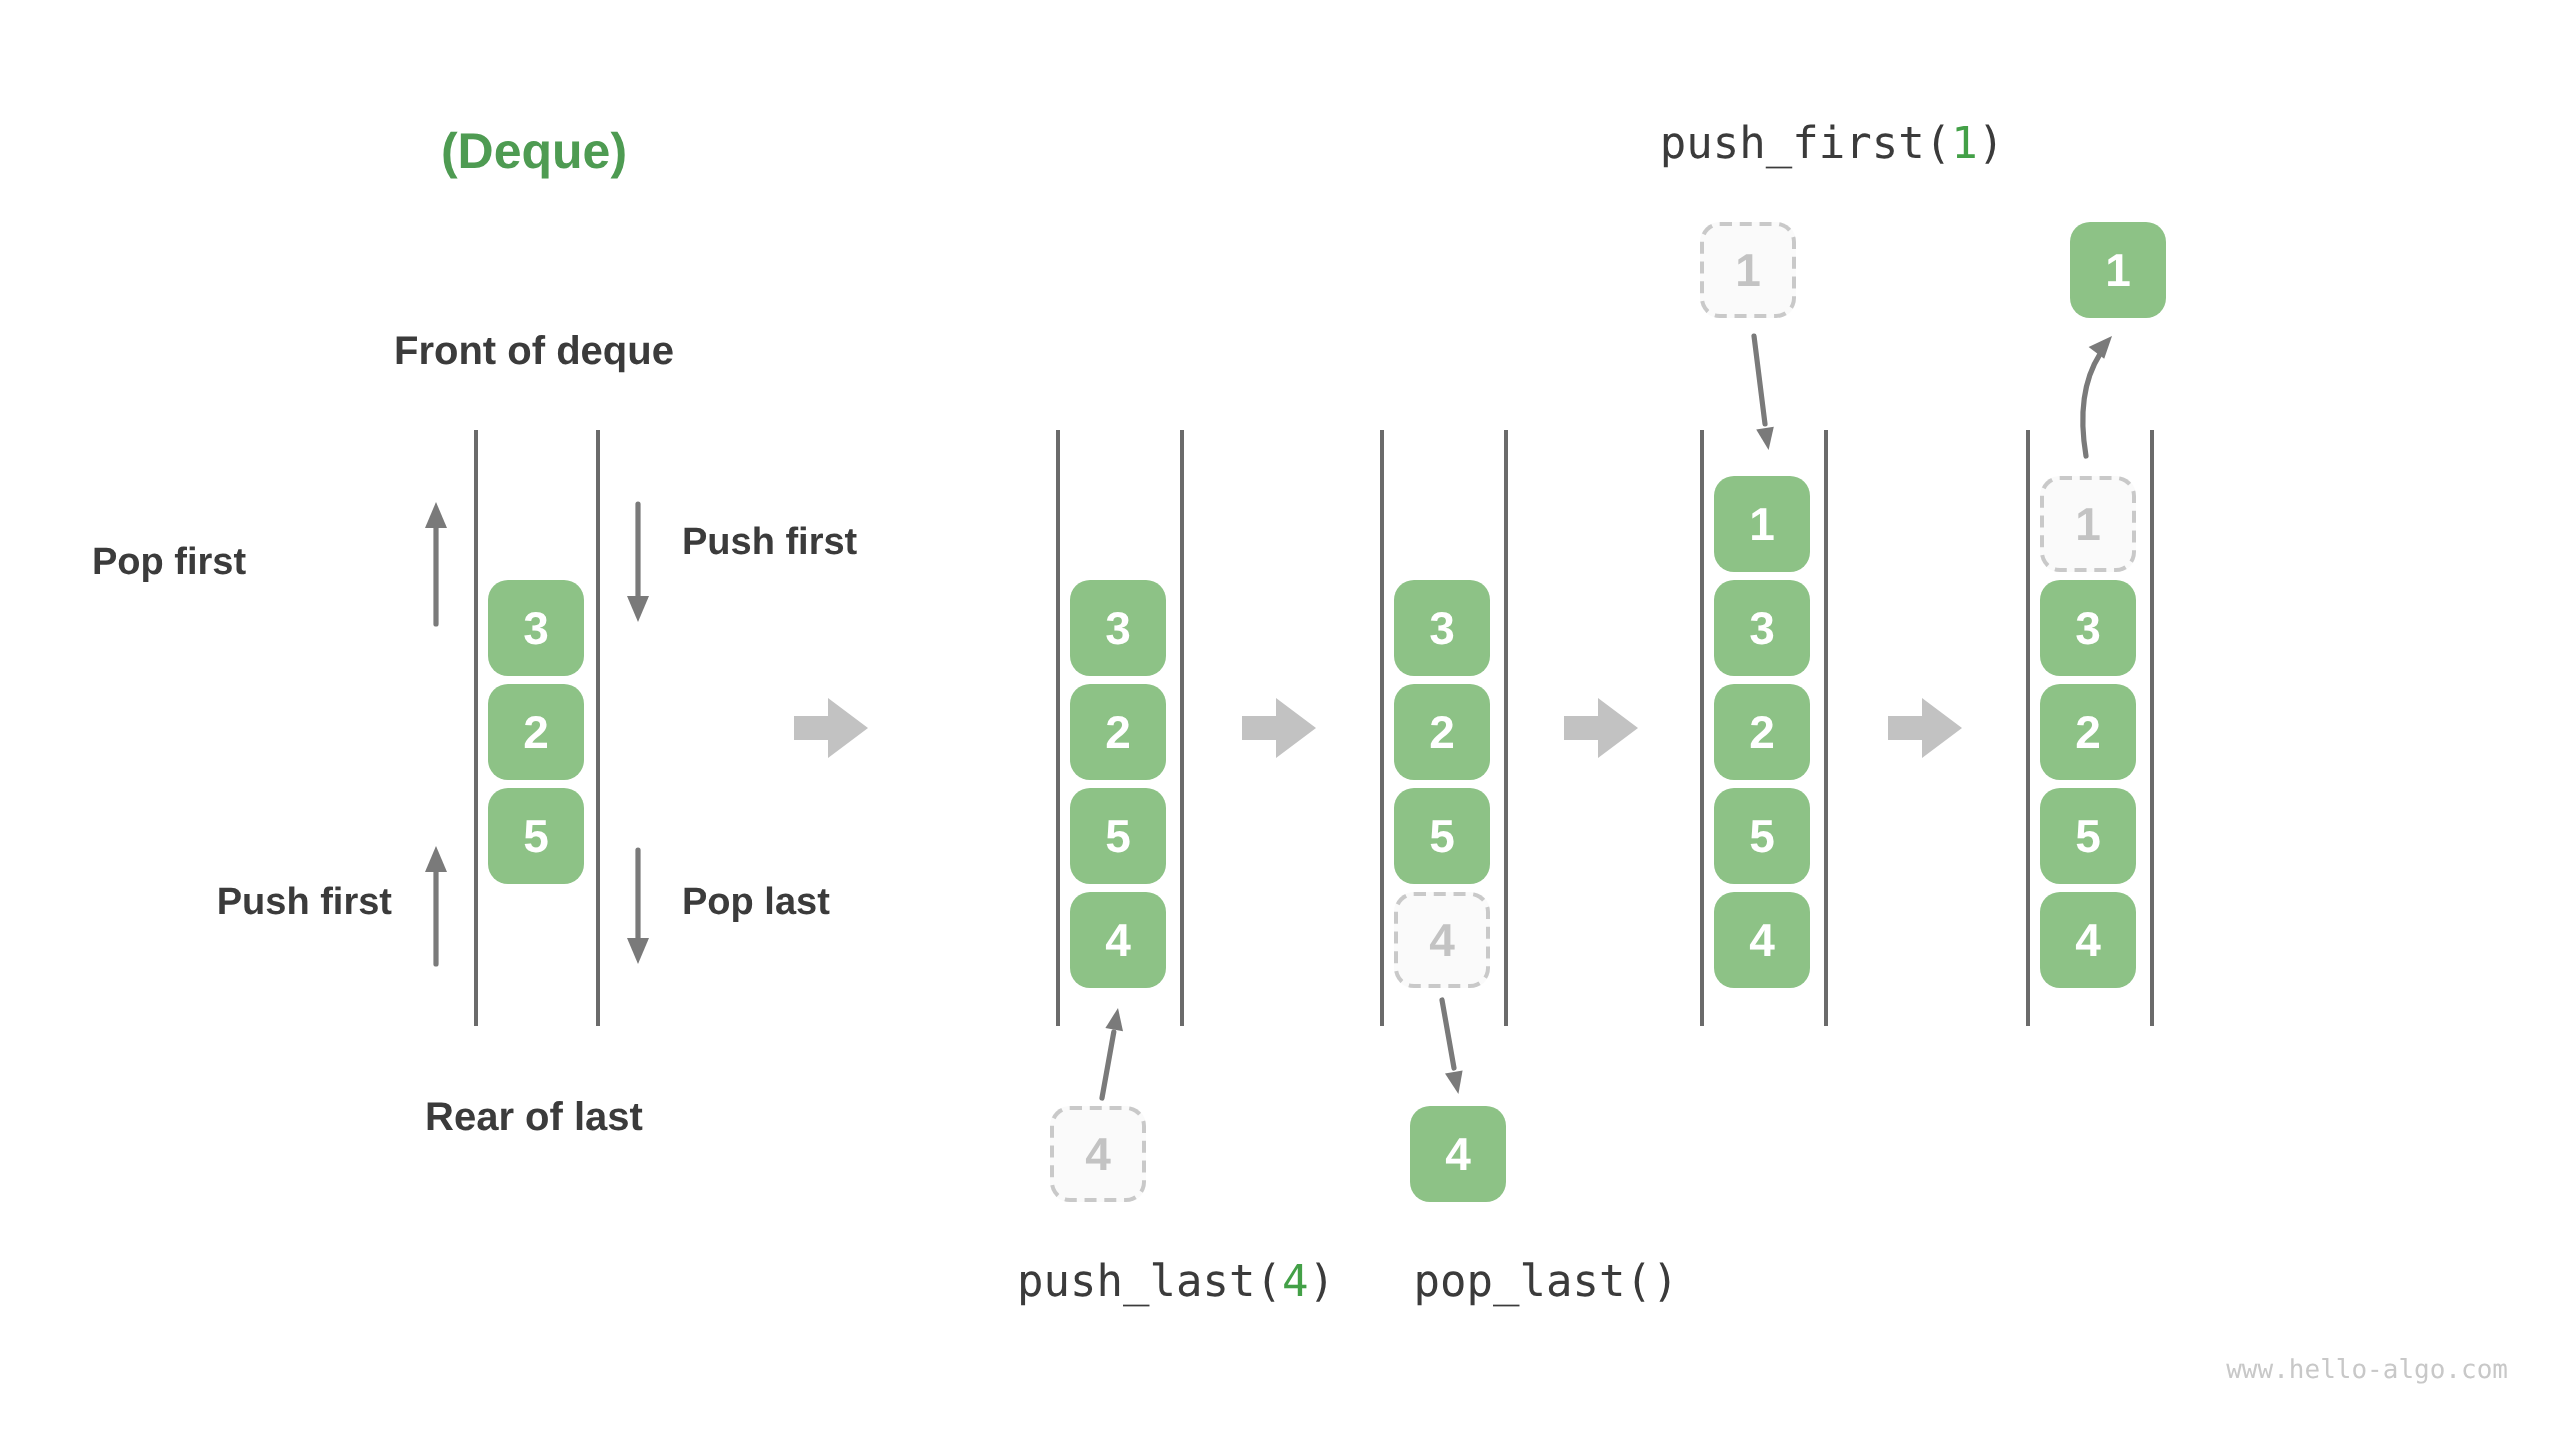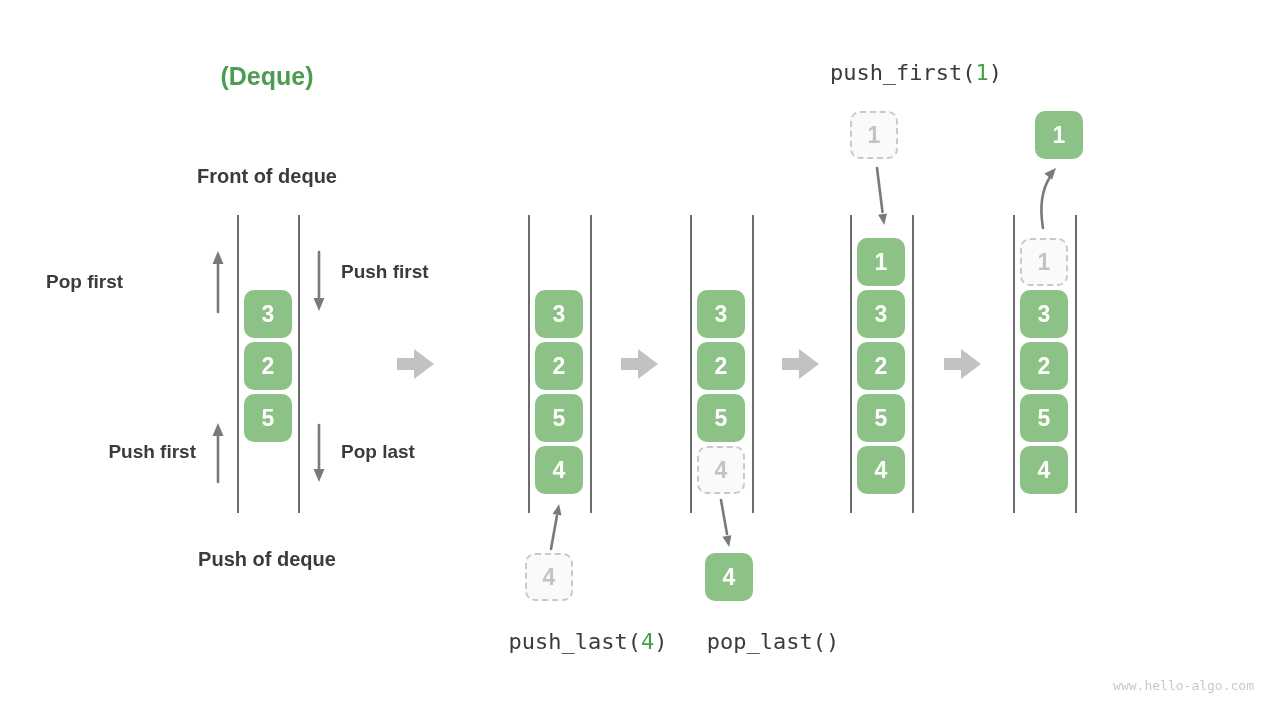--- a/index.html
+++ b/index.html
@@ -54,21 +54,21 @@
 </head>
 <body>
 
 <div id="canvas">
 
   <div class="title">
     <div>(Deque)</div>
   </div>
 
   <div class="biglabel" style="top:165px">Front of deque</div>
-  <div class="biglabel" style="top:548px">Push of deque</div>
+  <div class="biglabel" style="top:548px">Rear of last</div>
 
   <div class="wall" style="left:237px"></div>
   <div class="wall" style="left:298px"></div>
 
   <div class="cell" style="left:244px;top:290px">3</div>
   <div class="cell" style="left:244px;top:342px">2</div>
   <div class="cell" style="left:244px;top:394px">5</div>
 
   <div class="oplabel" style="left:46px;top:270px;width:136px;text-align:left">Pop first</div>
   <div class="oplabel" style="left:341px;top:260px;width:140px">Push first</div>

